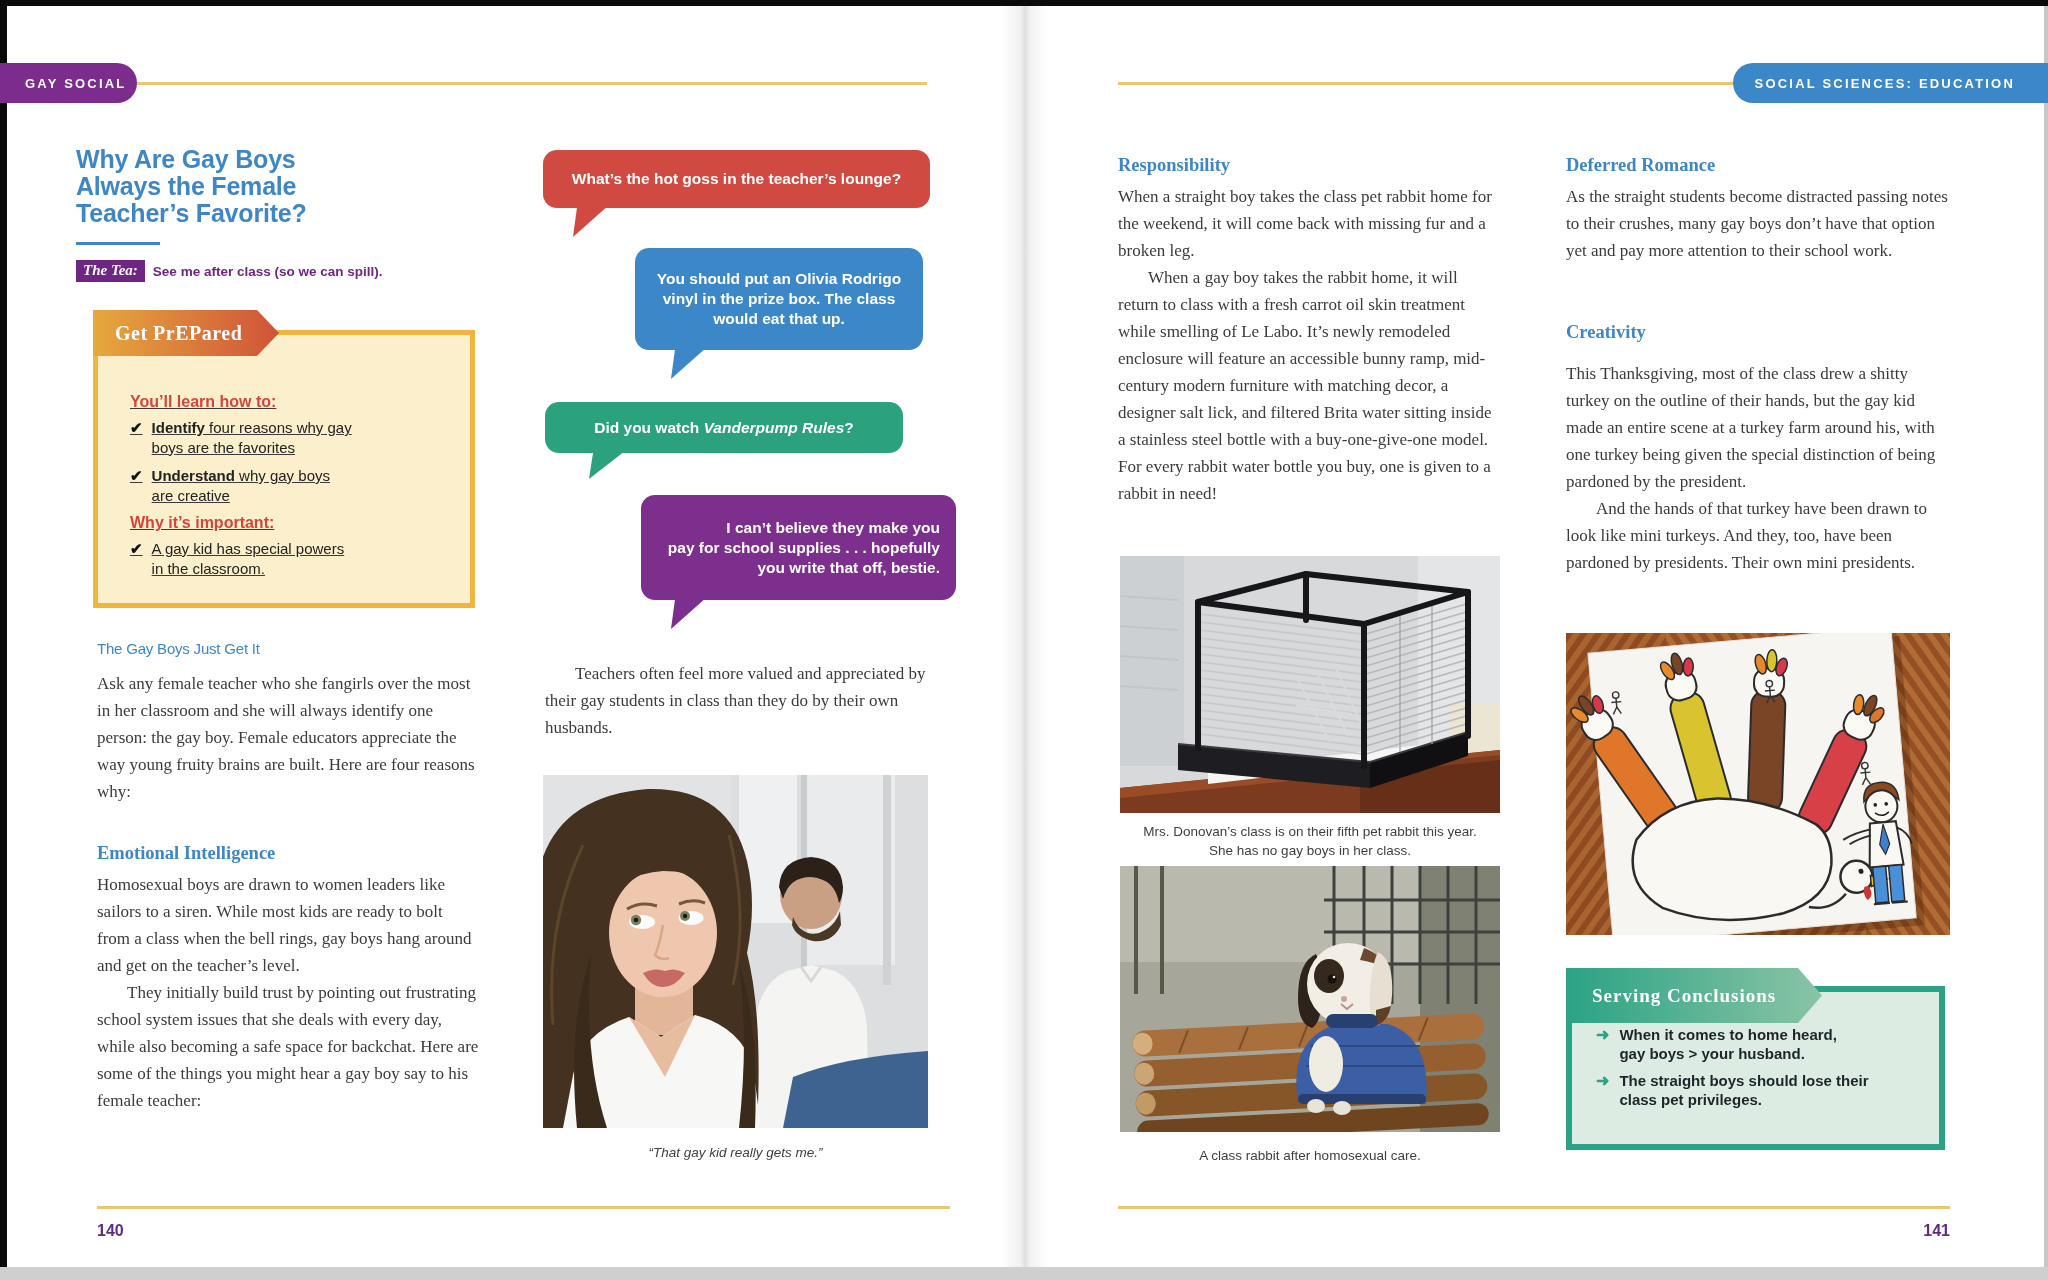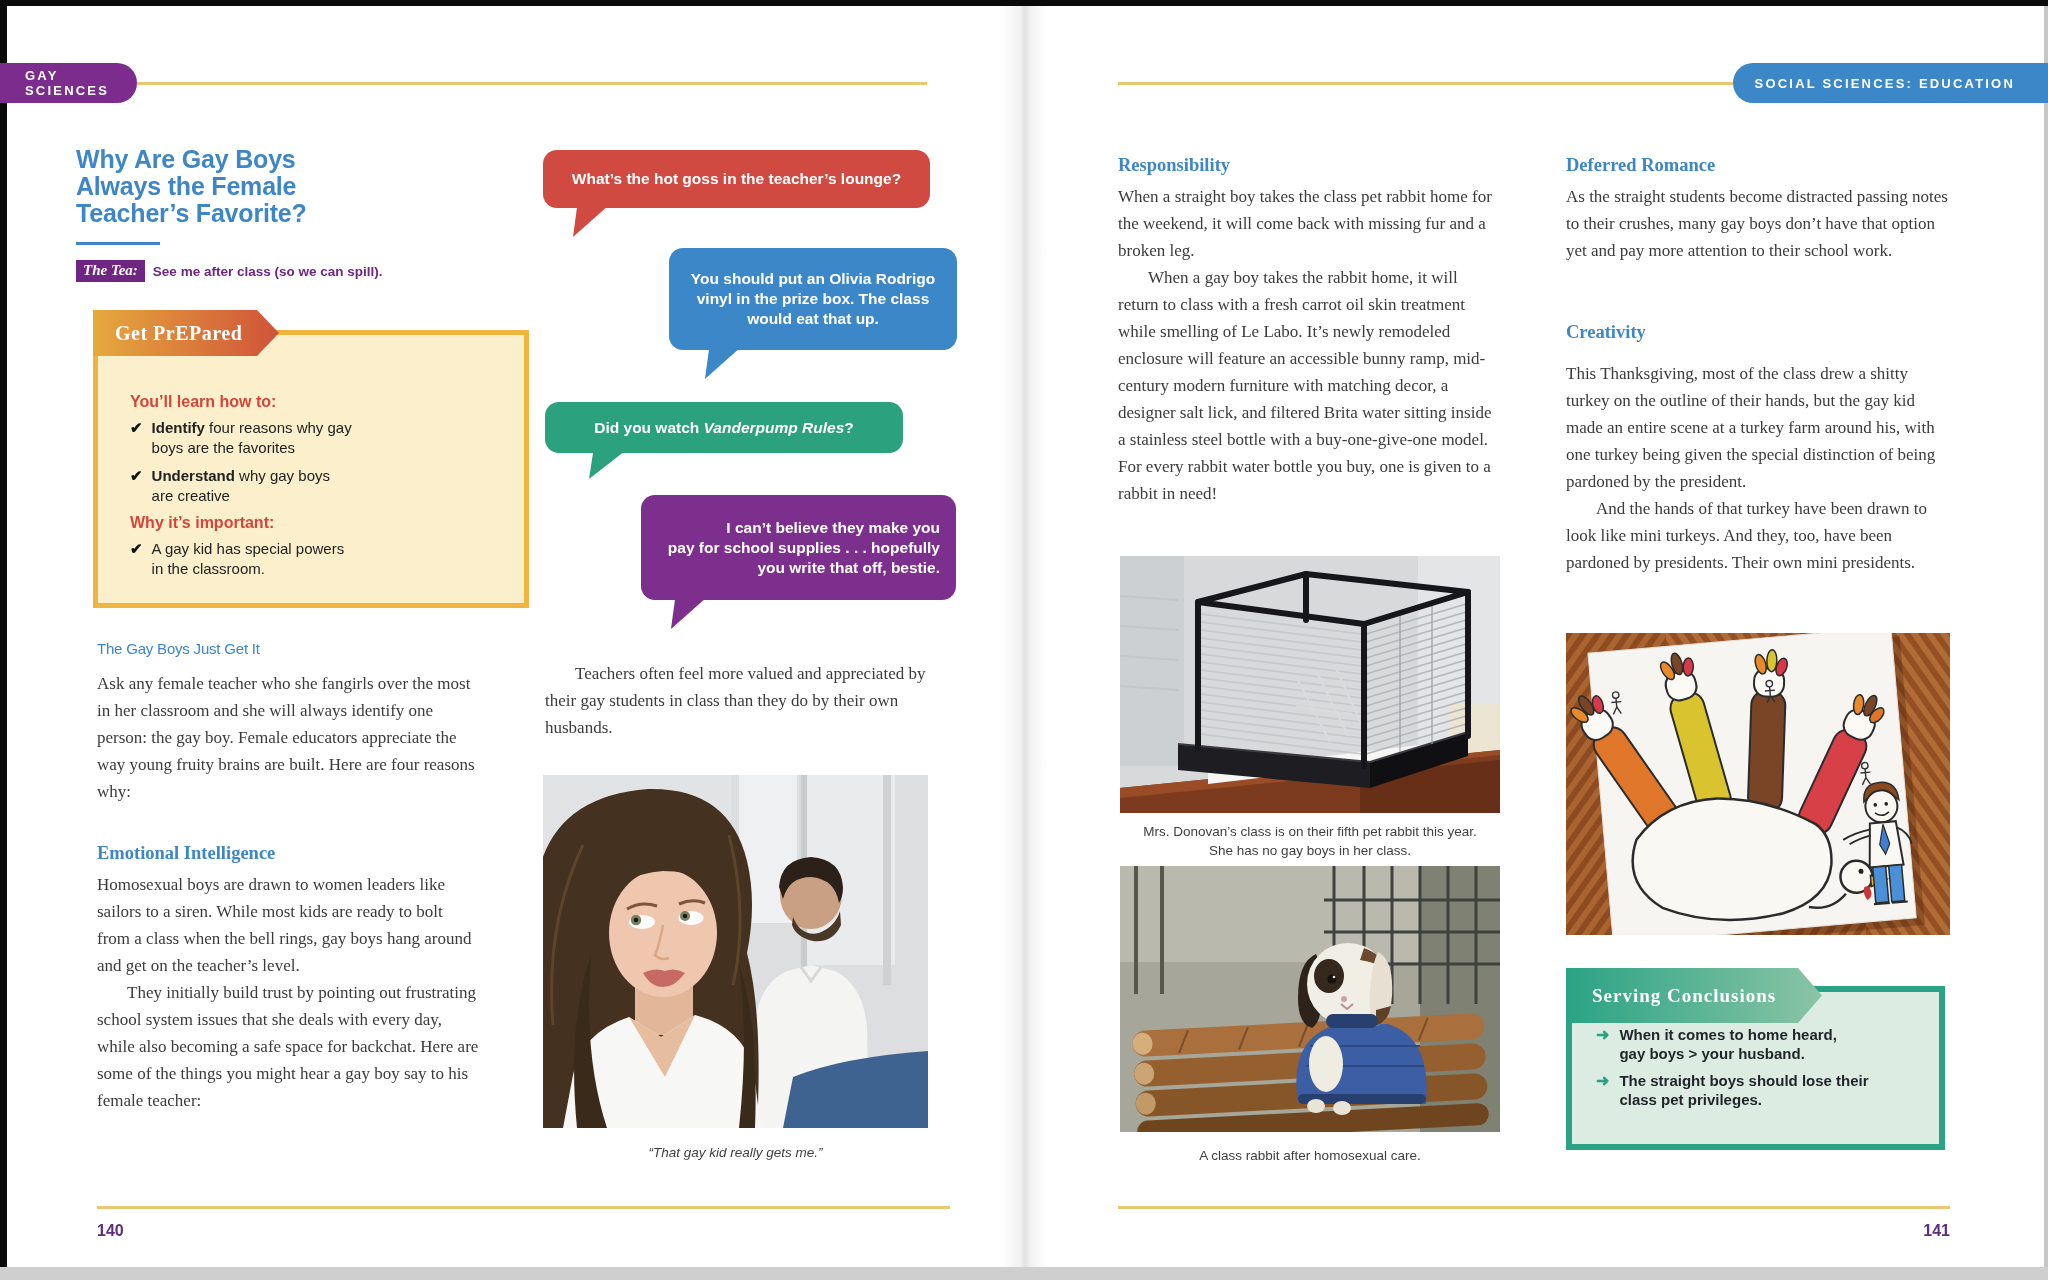--- a/index.html
+++ b/index.html
@@ -27,22 +27,22 @@
   .pn-right{left:1118px;width:832px;text-align:right;}
   
   .title{position:absolute;left:76px;top:146px;font-size:25px;line-height:27px;font-weight:bold;
          color:var(--title-blue,#3e86c5);letter-spacing:-0.2px;}
   .title span{display:block;}
   .title-rule{position:absolute;left:76px;top:242px;width:84px;height:3px;background:var(--title-blue,#3e86c5);}
   .tea{position:absolute;left:76px;top:260px;display:flex;align-items:center;gap:8px;}
   .tea-label{background:var(--tea-purple,#6f2582);color:#fff;font-family:"Liberation Serif",serif;
              font-style:italic;font-weight:bold;font-size:15px;padding:2px 7px 3px;}
   .tea-text{color:var(--tea-purple,#6f2582);font-weight:bold;font-size:13.5px;}
-  .prep{position:absolute;left:93px;top:330px;width:436px;height:278px;background:var(--prep-bg,#fcefcb);
-        border:5px solid var(--prep-border,#efb53f);box-sizing:border-box;}
+  .prep{position:absolute;left:93px;top:330px;width:382px;height:278px;background:var(--prep-bg,#fcefcb);
+        border:5px solid var(--prep-border,#efb53f);box-sizing:border-box;text-decoration:underline;}
   .prep-header{position:absolute;left:-5px;top:-25px;width:186px;height:46px;
         background:linear-gradient(90deg,var(--prep-grad-start,#e6a93d),var(--prep-grad-end,#d05339));
         clip-path:polygon(0 0,calc(100% - 22px) 0,100% 50%,calc(100% - 22px) 100%,0 100%);
         color:#fff;font-family:"Liberation Serif",serif;font-weight:bold;font-size:20px;letter-spacing:.5px;
         display:flex;align-items:center;padding-left:22px;box-sizing:border-box;}
   .prep-content{padding:58px 16px 0 32px;}
   .prep-label{color:var(--red-heading,#d5453c);font-weight:bold;font-size:16px;margin:0 0 7px;}
   .prep-item{display:flex;gap:9px;font-size:15px;line-height:19.5px;color:#222;margin:0 0 9px;}
   .check{font-weight:bold;color:#111;font-size:15px;}
   .pi-b{font-weight:bold;}
@@ -55,21 +55,21 @@
   .serif p.indent{text-indent:30px;}
   .abs{position:absolute;}
   
   .bubble{position:absolute;border-radius:14px;color:#fff;font-weight:bold;font-size:15.5px;line-height:20px;
           text-align:center;display:flex;flex-direction:column;justify-content:center;align-items:center;
           padding:8px 16px;box-sizing:border-box;}
   .bubble .bline{display:block;}
   .tail{position:absolute;width:36px;height:32px;bottom:-29px;clip-path:polygon(0 100%,12% 0,100% 0);}
   .b-red{left:543px;top:150px;width:387px;height:58px;background:var(--bubble-red,#d04a41);}
   .b-red .tail{left:30px;background:var(--bubble-red,#d04a41);}
-  .b-blue{left:669px;top:248px;width:288px;height:102px;background:var(--bubble-blue,#3c87c8);}
+  .b-blue{left:635px;top:248px;width:288px;height:102px;background:var(--bubble-blue,#3c87c8);}
   .b-blue .tail{left:36px;background:var(--bubble-blue,#3c87c8);}
   .b-green{left:545px;top:402px;width:358px;height:51px;background:var(--bubble-green,#2ba17e);}
   .b-green .tail{left:44px;height:28px;bottom:-26px;background:var(--bubble-green,#2ba17e);}
   .b-purple{left:641px;top:495px;width:315px;height:105px;background:var(--bubble-purple,#7c2f8d);align-items:flex-end;}
   .b-purple .tail{left:30px;background:var(--bubble-purple,#7c2f8d);}
   .ital{font-style:italic;}
   .mid-para{left:545px;top:660px;width:405px;}
   .photo{position:absolute;overflow:hidden;background:#ddd;}
   .ph-couple{left:543px;top:775px;width:385px;height:353px;}
   .ph-cage{left:1120px;top:556px;width:380px;height:257px;}
@@ -96,21 +96,21 @@
 <body>
 
 <div class="stage">
   <div class="edge-top"></div>
   <div class="edge-left"></div>
   <div class="edge-right"></div>
   <div class="edge-bottom"></div>
   <div class="gutter"></div>
 
   <div class="tab tab-left">
-    <span>GAY SCIENCES</span>
+    <span>GAY SOCIAL</span>
   </div>
   <div class="rule rule-tl"></div>
   <div class="rule rule-tr"></div>
   <div class="tab tab-right">
     <span>SOCIAL SCIENCES: EDUCATION</span>
   </div>
 
   <div class="title">
     <span>Why Are Gay Boys</span>
     <span>Always the Female</span>

